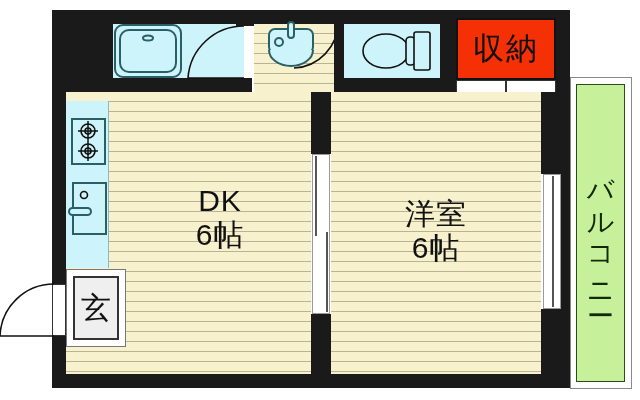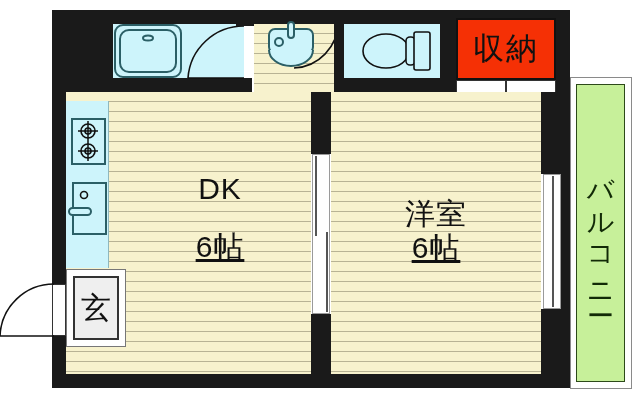--- a/index.html
+++ b/index.html
@@ -32,21 +32,21 @@
 
   
   .room-label {
     display: flex; flex-direction: column;
     align-items: center; justify-content: center;
     color: #111; letter-spacing: 1px;
     line-height: 1.12;
     pointer-events: none;
   }
   .room-label .big { font-size: 30px; }
-  .room-label .sub { font-size: 30px; text-decoration: underline; }
+  .room-label .sub { font-size: 30px; }
 
   
   .closet-box {
     background: #f53005;
     border: 2px solid #111;
     display: flex; align-items: center; justify-content: center;
     color: #111; font-size: 31px; letter-spacing: 2px;
   }
 
   
@@ -196,21 +196,21 @@
     <circle cx="17" cy="33" r="7" class="stroke-dark"></circle>
     <circle cx="17" cy="33" r="3" class="stroke-dark"></circle>
     <path d="M 17 23 L 17 43 M 7 33 L 27 33" stroke="#111" stroke-width="1.5"></path>
   </svg>
   <svg class="abs" style="left:69px; top:182px; width:38px; height:56px;" viewBox="0 0 38 56">
     <rect x="4" y="1" width="33" height="51" class="stroke"></rect>
     <circle cx="15" cy="13" r="3.5" class="stroke-dark"></circle>
     <rect x="0" y="26" width="22" height="7" rx="3.5" class="stroke"></rect>
   </svg>
 
-  <div class="abs room-label" style="left:150px; top:172px; width:140px; height:92px;justify-content:space-between;">
+  <div class="abs room-label" style="left:150px; top:172px; width:140px; height:92px;">
     <span class="big">DK</span>
     <span class="sub">6帖</span>
   </div>
 
   <div class="abs genkan-outer" style="left:66px; top:269px; width:60px; height:78px;"></div>
   <div class="abs genkan-box" style="left:73px; top:276px; width:46px; height:64px;">
     <span class="genkan-text">玄</span>
   </div>
 
   <div class="abs" style="left:52px; top:284px; width:14px; height:52px; background:#ffffff; border:1px solid #333;"></div>

